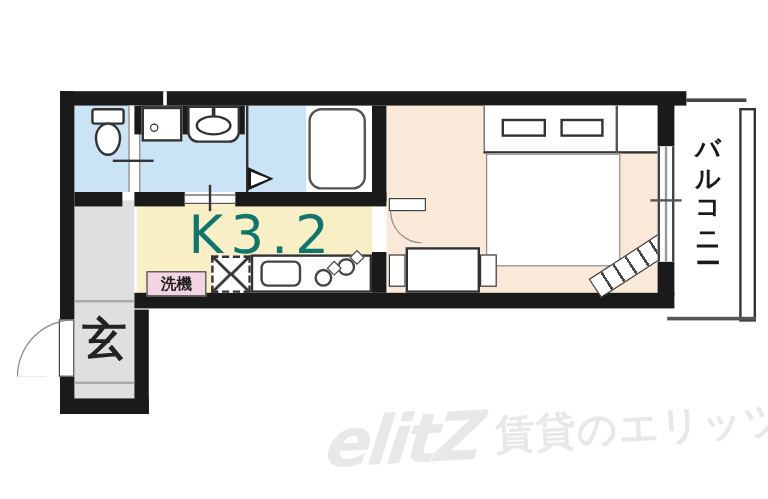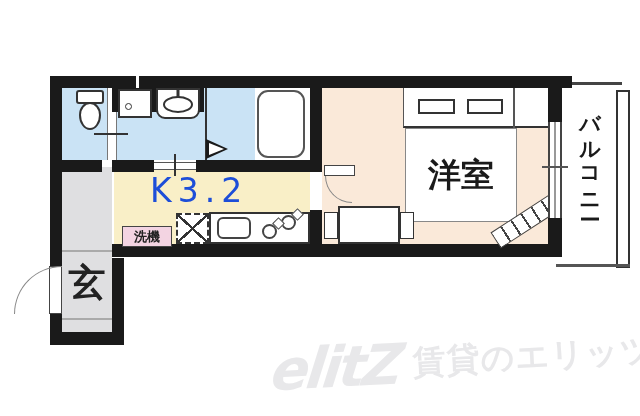--- a/index.html
+++ b/index.html
@@ -29,21 +29,21 @@
   .door-leaf{background:#fff;border:1.5px solid #444;}
   .arc-tl{border-top:1.5px solid #888;border-left:1.5px solid #888;border-top-left-radius:100% 100%;}
   .arc-bl{border-left:1.5px solid #888;border-bottom:1.5px solid #888;border-bottom-left-radius:100% 100%;}
   .handle{background:#fff;border:2px solid #333;}
   .ladder{background:repeating-linear-gradient(90deg,#fff 0 10px,#444 10px 12px);
           border:1.5px solid #444;transform:rotate(-33deg);}
   .slide-door{background:#fff;border-top:1.5px solid #555;border-bottom:1.5px solid #555;}
   .divider{background:#fff;border-left:1.5px solid #777;border-right:1.5px solid #777;}
   .rail{background:#fff;border:2px solid #333;}
   
-  .k-label{font-size:33px;letter-spacing:6px;color:#1d4ed8;font-weight:500;text-align:left;}
+  .k-label{font-size:44px;letter-spacing:6px;color:#0f766e;font-weight:500;text-align:right;}
   .room-box{background:#fff;border:1.5px solid #888;display:flex;flex-direction:column;
             align-items:center;justify-content:center;}
   .room-box span{font-size:33px;font-weight:600;color:#1a1a1a;line-height:1.12;}
   .balcony-label{writing-mode:vertical-rl;text-orientation:upright;font-size:21px;font-weight:600;
                  color:#1a1a1a;letter-spacing:3px;}
   .genkan{font-size:37px;font-weight:600;color:#222;text-align:center;}
   .laundry{border:1px solid #444;font-size:13px;color:#222;display:flex;align-items:center;
            justify-content:center;font-weight:600;}
   .wm{display:flex;align-items:center;gap:12px;transform:rotate(-3deg);white-space:nowrap;}
   .wm-logo{font-size:56px;font-weight:900;font-style:italic;letter-spacing:-3px;transform:skewX(-10deg);}
@@ -108,21 +108,20 @@
   <div class="abs" style="left:62px;top:318px;width:50px;height:2px;background:#aaa;"></div>
   <div class="abs genkan" style="left:62px;top:258px;width:50px;">玄</div>
   <div class="abs door-leaf" style="left:49px;top:266px;width:13px;height:48px;"></div>
   <div class="abs arc-tl" style="left:14px;top:266px;width:48px;height:48px;"></div>
 
   <div class="abs" style="left:403px;top:88px;width:145px;height:40px;background:#fff;border-bottom:2px solid #333;border-left:1.5px solid #555;"></div>
   <div class="abs" style="left:513px;top:88px;width:2px;height:40px;background:#555;"></div>
   <div class="abs handle" style="left:418px;top:99px;width:37px;height:15px;"></div>
   <div class="abs handle" style="left:467px;top:99px;width:36px;height:15px;"></div>
   <div class="abs room-box" style="left:405px;top:128px;width:112px;height:94px;">
-    <span>洋室</span>
   </div>
   <div class="abs door-leaf" style="left:324px;top:165px;width:31px;height:11px;"></div>
   <div class="abs arc-bl" style="left:325px;top:176px;width:27px;height:27px;"></div>
   <div class="abs counter" style="left:338px;top:206px;width:62px;height:38px;"></div>
   <div class="abs" style="left:324px;top:212px;width:14px;height:27px;background:#fff;border:1.5px solid #333;"></div>
   <div class="abs" style="left:400px;top:212px;width:14px;height:27px;background:#fff;border:1.5px solid #333;"></div>
   <div class="abs ladder" style="left:490px;top:212px;width:70px;height:19px;"></div>
 
   <div class="wall" style="left:548px;top:86px;width:14px;height:36px;"></div>
   <div class="wall" style="left:548px;top:218px;width:14px;height:28px;"></div>

